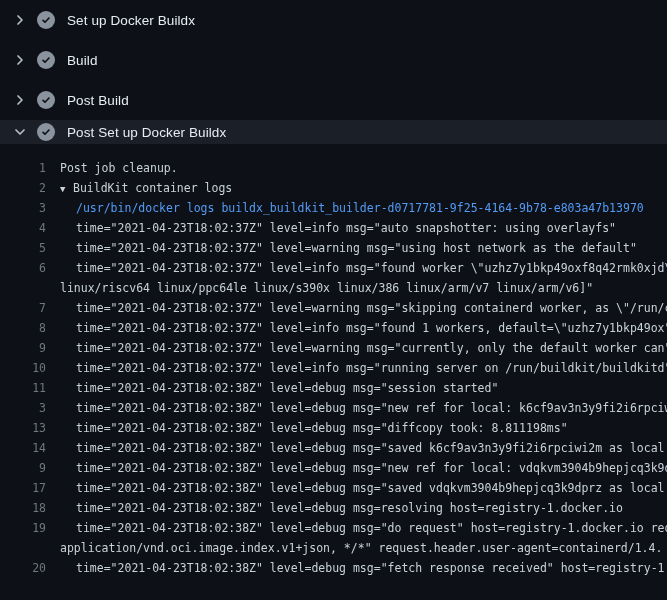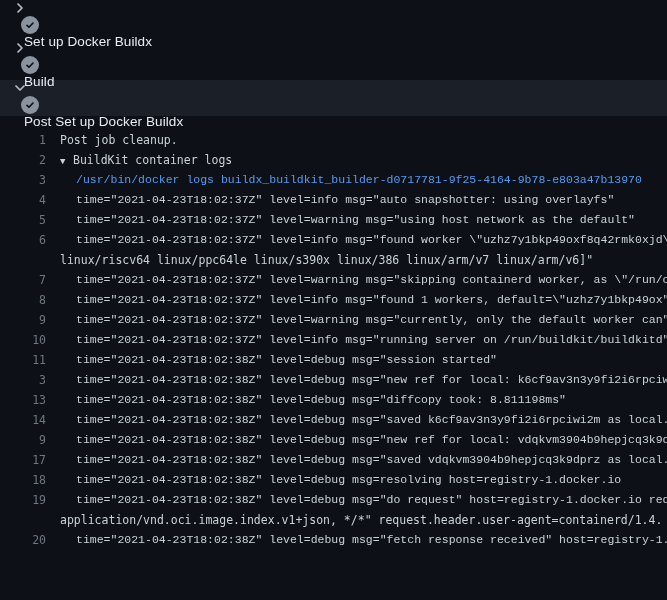--- a/index.html
+++ b/index.html
@@ -5,29 +5,28 @@
   html,body{margin:0;padding:0;background:#0d1117;}
   .app{
     position:relative;
     width:667px;height:600px;
     overflow:hidden;
     background:#0d1117;
     font-family:"Liberation Sans", sans-serif;
   }
   
   .step-row{
-    display:flex;align-items:flex-start;
+    display:flex;align-items:center;
     height:40px;
     padding-left:12px;
     cursor:pointer;
     box-sizing:border-box;
-    flex-direction:column;
   }
   .step-row.expanded{
-    height:36px;
+    height:24px;
     background:#1a1f28;
   }
   .chev{
     width:16px;height:16px;flex-shrink:0;
     display:flex;align-items:center;justify-content:center;
   }
   .check-circle{
     width:18px;height:18px;flex-shrink:0;
     margin-left:9px;
     border-radius:50%;
@@ -58,21 +57,21 @@
     text-align:right;
     color:#6e7681;
     cursor:pointer;
   }
   .log-row .txt{
     flex:1;
     overflow:hidden;
     color:#c9d1d9;
   }
   .log-row .txt.indent0{padding-left:14px;}
-  .log-row .txt.indent1{padding-left:30px;font-family:Liberation Mono, monospace;}
+  .log-row .txt.indent1{padding-left:30px;}
   .log-row .txt.command{color:#539bf5;}
   .tri{
     display:inline-block;
     font-size:9px;
     width:13px;
     color:#c9d1d9;
     cursor:pointer;
   }
 </style>
 </head>
@@ -101,20 +100,33 @@
         </svg>
     </span>
     <span class="check-circle">
       <svg width="12" height="12" viewBox="0 0 16 16">
           <path d="M4 8.4l2.6 2.6L12 5.4" fill="none" stroke="#0d1117" stroke-width="2.2" stroke-linecap="round" stroke-linejoin="round"></path>
         </svg>
     </span>
     <span class="step-label">Build</span>
   </div>
 
+  <div class="step-row">
+    <span class="chev">
+      <svg width="16" height="16" viewBox="0 0 16 16">
+          <path d="M6 4l4 4-4 4" fill="none" stroke="#b7bdc8" stroke-width="1.7" stroke-linecap="round" stroke-linejoin="round"></path>
+        </svg>
+    </span>
+    <span class="check-circle">
+      <svg width="12" height="12" viewBox="0 0 16 16">
+          <path d="M4 8.4l2.6 2.6L12 5.4" fill="none" stroke="#0d1117" stroke-width="2.2" stroke-linecap="round" stroke-linejoin="round"></path>
+        </svg>
+    </span>
+    <span class="step-label">Post Build</span>
+  </div>
 
   <div class="step-row expanded">
     <span class="chev">
       <svg width="16" height="16" viewBox="0 0 16 16">
           <path d="M4 6l4 4 4-4" fill="none" stroke="#b7bdc8" stroke-width="1.7" stroke-linecap="round" stroke-linejoin="round"></path>
         </svg>
     </span>
     <span class="check-circle">
       <svg width="12" height="12" viewBox="0 0 16 16">
           <path d="M4 8.4l2.6 2.6L12 5.4" fill="none" stroke="#0d1117" stroke-width="2.2" stroke-linecap="round" stroke-linejoin="round"></path>

